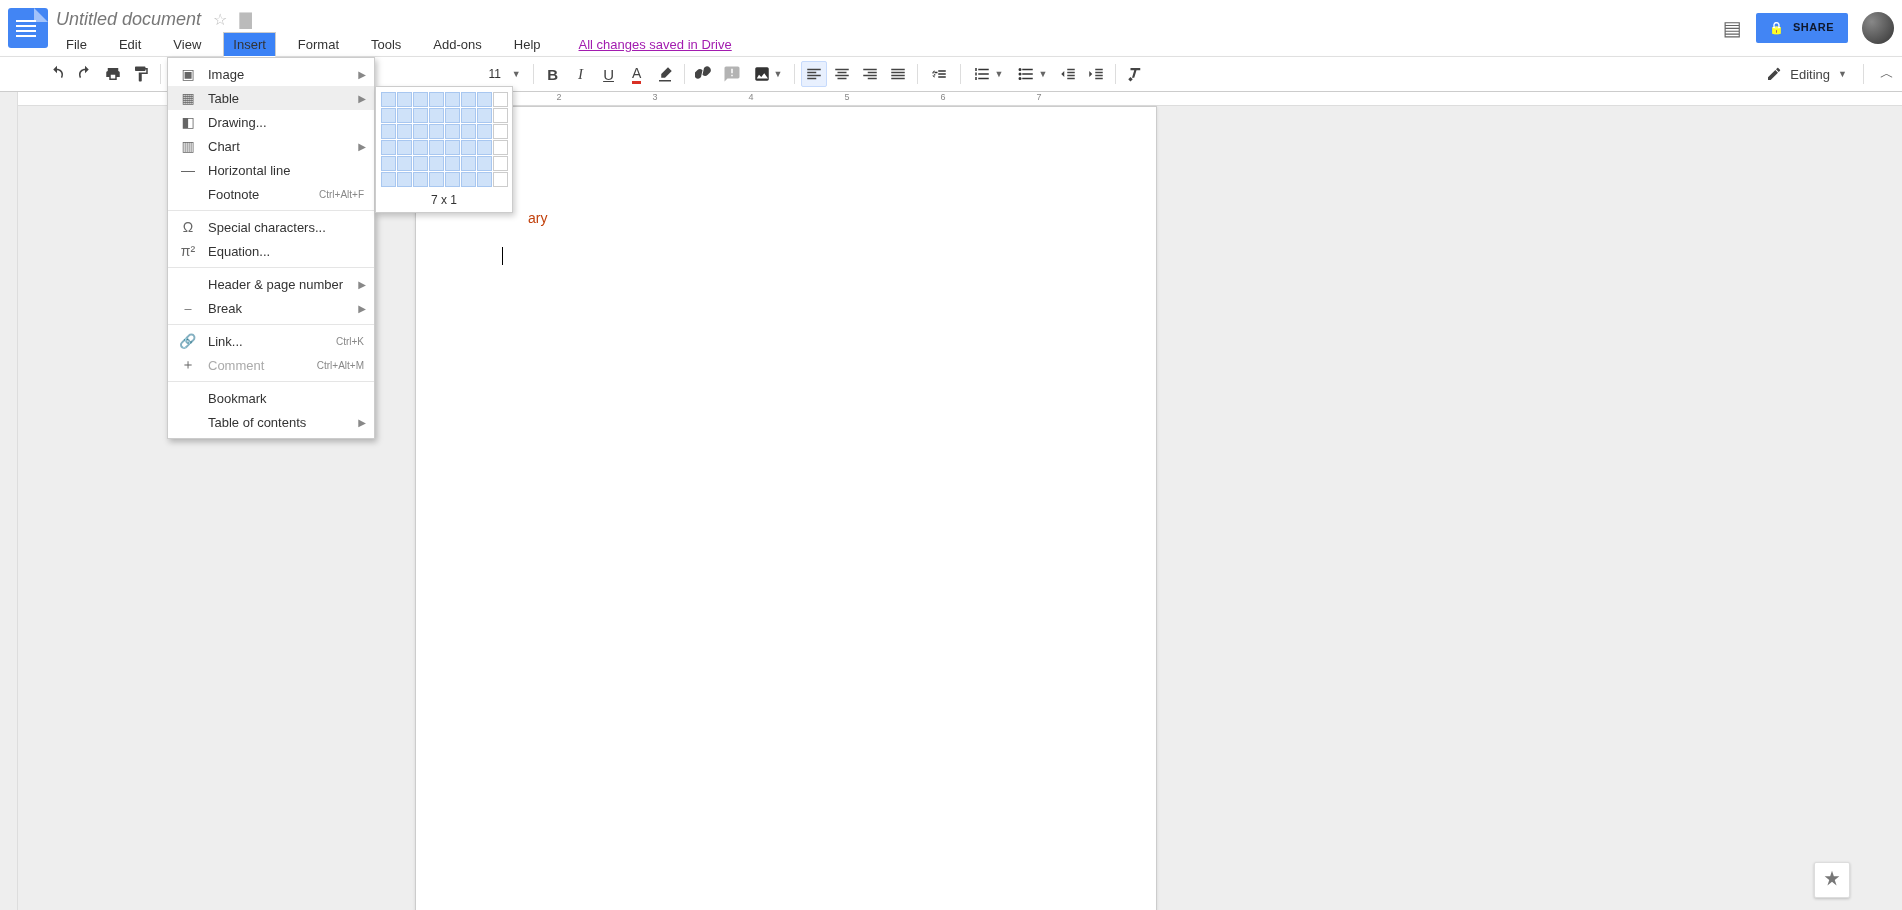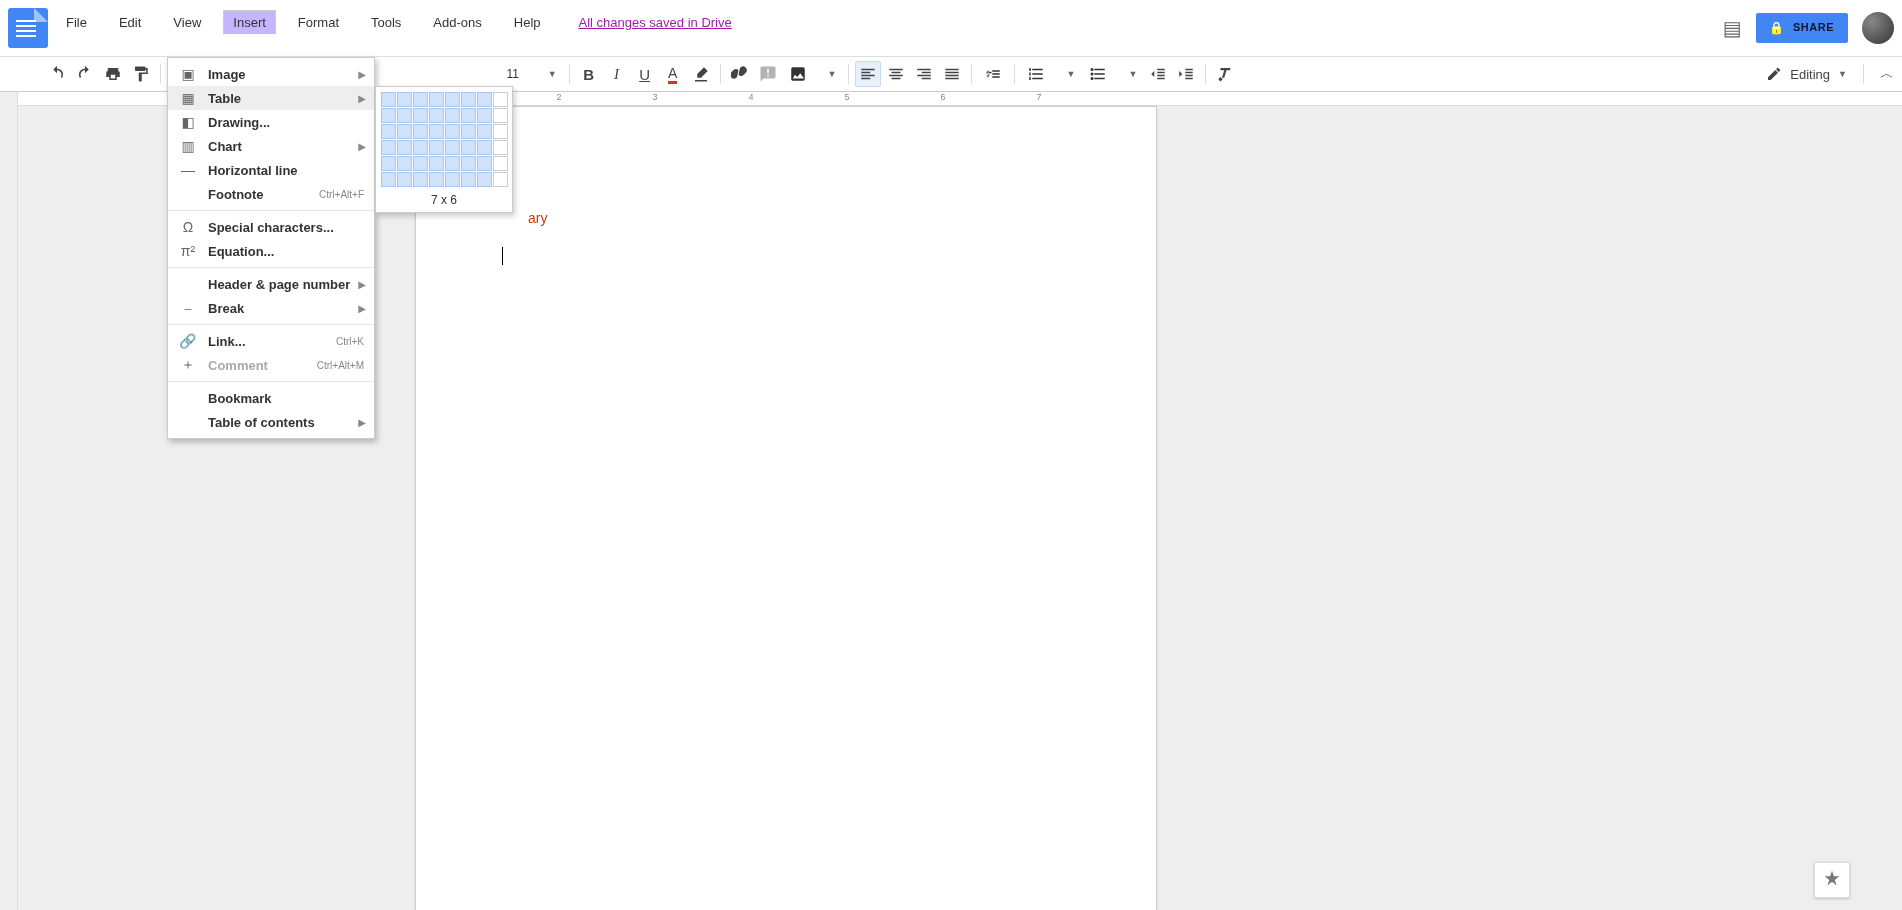--- a/index.html
+++ b/index.html
@@ -9,49 +9,49 @@
   .header { display: flex; align-items: flex-start; padding: 8px 8px 0 8px; height: 56px; }
   .logo { width: 40px; height: 40px; margin-right: 8px; background: #4285f4; border-radius: 3px; position: relative; flex-shrink:0; }
   .logo::before { content:""; position:absolute; top:0; right:0; width:14px; height:14px; background:#a1c2fa; clip-path: polygon(0 0, 100% 100%, 0 100%);}
   .logo::after { content:""; position:absolute; left:8px; top:12px; width:20px; height:2px; background:#fff; box-shadow: 0 5px 0 #fff, 0 10px 0 #fff, 0 15px 0 #fff; }
   .title-area { flex:1; }
   .title-row { display:flex; align-items:center; gap: 12px; height: 22px;}
   .doc-title { font-size: 18px; color: #777; font-style: italic; }
   .star-icon, .folder-icon { color: #bbb; font-size: 16px; }
   .menu-bar { display:flex; gap: 12px; margin-top: 2px; align-items:center; height: 24px;}
   .menu-item { padding: 4px 9px; cursor:pointer; color:#333; font-size:13px; border:1px solid transparent; }
-  .menu-item.open { background:#c4b5fd; border:1px solid #ccc; border-bottom:1px solid #fff; position:relative; z-index:50;}
+  .menu-item.open { background:#3b82f6; border:1px solid #ccc; border-bottom:1px solid #fff; position:relative; z-index:50;}
   .save-status { margin-left: 16px; color:#a21caf; text-decoration: underline; font-size:13px;}
   .header-right { display:flex; align-items:center; gap:14px; margin-top:4px;}
   .share-btn { background:#4285f4; color:#0f172a; border:none; border-radius:2px; padding: 8px 14px; display:flex; align-items:flex-start; gap:8px; font-size:11px; font-weight:bold; letter-spacing:0.5px;}
   .lock-icon::before { content:"🔒"; font-size:12px; filter: brightness(2);}
   .comments-icon { color:#666; font-size:20px;}
   .avatar { width:32px; height:32px; border-radius:50%; background: radial-gradient(circle at 30% 30%, #888, #333); }
   
   
   .toolbar { height: 36px; border-top:1px solid #e0e0e0; border-bottom: 1px solid #ccc; display:flex; align-items:center; padding: 0 8px 0 44px; gap:2px; box-shadow: 0 1px 2px rgba(0,0,0,0.08);}
   .tb-btn { width:26px; height:26px; display:flex; align-items:center; justify-content:center; color:#444; cursor:pointer; border-radius:2px;}
   .tb-btn.active { background:#e8f0fe; border:1px solid #c6dafc;}
   .tb-btn svg { width:18px; height:18px; }
   .tb-sep { width:1px; height:20px; background:#ddd; margin:0 4px;}
   .tb-text { font-size:12px; padding: 0 4px; color:#333;}
-  .tb-dropdown { display:flex; align-items:center; gap:21px; padding:0 6px;}
+  .tb-dropdown { display:flex; align-items:center; gap:3px; padding:0 6px;}
   .tb-arrow { font-size:9px; color:#666;}
   .tb-fontsize { width:28px; text-align:center; font-size:12px; border:none; outline:none;}
   .spacer { flex:1; }
   .editing-mode { display:flex; align-items:center; gap:8px; padding:0 10px; font-size:13px; color:#444;}
   .chevron-up { color:#666; margin-left:10px; font-size: 14px;}
   
   
   .dropdown { position:absolute; top:57px; left:167px; width:208px; background:#fff; border:1px solid #ccc; box-shadow: 2px 3px 6px rgba(0,0,0,0.25); z-index:40; padding: 4px 0;}
   .dd-item { display:flex; align-items:center; padding: 5px 10px 5px 10px; cursor:pointer; font-size:13px; position:relative; height:24px;}
   .dd-item.highlighted { background:#eee;}
   .dd-item.disabled { color:#aaa; cursor:default;}
   .dd-icon { width:20px; height:18px; margin-right: 10px; display:flex; align-items:center; justify-content:center; color:#666; font-size:14px;}
-  .dd-label { flex:1;font-weight:bold; }
+  .dd-label { flex:1; }
   .dd-shortcut { color:#888; font-size:10px;}
   .dd-sub { color:#888; font-size:10px; position:absolute; right:8px;}
   .dd-sep { height:1px; background:#e5e5e5; margin: 4px 0;}
   
   
   .table-popup { position:absolute; top: 86px; left: 375px; width:138px; background:#fff; border:1px solid #ccc; box-shadow: 2px 3px 6px rgba(0,0,0,0.2); z-index:60; padding:5px;}
   .table-grid { display:grid; grid-template-columns: repeat(8, 15px); grid-template-rows: repeat(6, 15px); gap:1px; margin-bottom:4px;}
   .tg-cell { border:1px solid #ccc; background:#fff;}
   .tg-cell.sel { background:#cfe2f9; border-color:#a8c7f0;}
   .tg-label { text-align:center; font-size:12px; color:#333; padding-top:2px;}
@@ -68,20 +68,25 @@
   .visible-text { position:absolute; top:103px; left:112px; font-size:14px; color:#c2410c;}
   
   .explore-btn { position:absolute; bottom:12px; right:52px; width:36px; height:36px; background:#fff; border:1px solid #ddd; border-radius:2px; box-shadow:0 1px 3px rgba(0,0,0,0.2); display:flex; align-items:center; justify-content:center;}
 </style>
 </head>
 <body>
 
 <div class="header">
   <div class="logo"></div>
   <div class="title-area">
+    <div class="title-row">
+      <span class="doc-title">Untitled document</span>
+      <span class="star-icon">☆</span>
+      <span class="folder-icon">▇</span>
+    </div>
     <div class="menu-bar">
       <span class="menu-item">File</span>
       <span class="menu-item">Edit</span>
       <span class="menu-item">View</span>
       <span class="menu-item open">Insert</span>
       <span class="menu-item">Format</span>
       <span class="menu-item">Tools</span>
       <span class="menu-item">Add-ons</span>
       <span class="menu-item">Help</span>
       <span class="save-status">All changes saved in Drive</span>
@@ -370,20 +375,20 @@
       <div class="tg-cell"></div>
       <div class="tg-cell sel"></div>
       <div class="tg-cell sel"></div>
       <div class="tg-cell sel"></div>
       <div class="tg-cell sel"></div>
       <div class="tg-cell sel"></div>
       <div class="tg-cell sel"></div>
       <div class="tg-cell sel"></div>
       <div class="tg-cell"></div>
     </div>
-  <div class="tg-label">7 x 6</div>
+  <div class="tg-label">7 x 1</div>
 </div>
 
 <div class="explore-btn">
   <svg viewBox="0 0 24 24" width="22" height="22">
       <path fill="#777" d="M12 2l2 6h6l-5 4 2 6-5-4-5 4 2-6-5-4h6z"></path>
     </svg>
 </div>
 
 </body></html>

